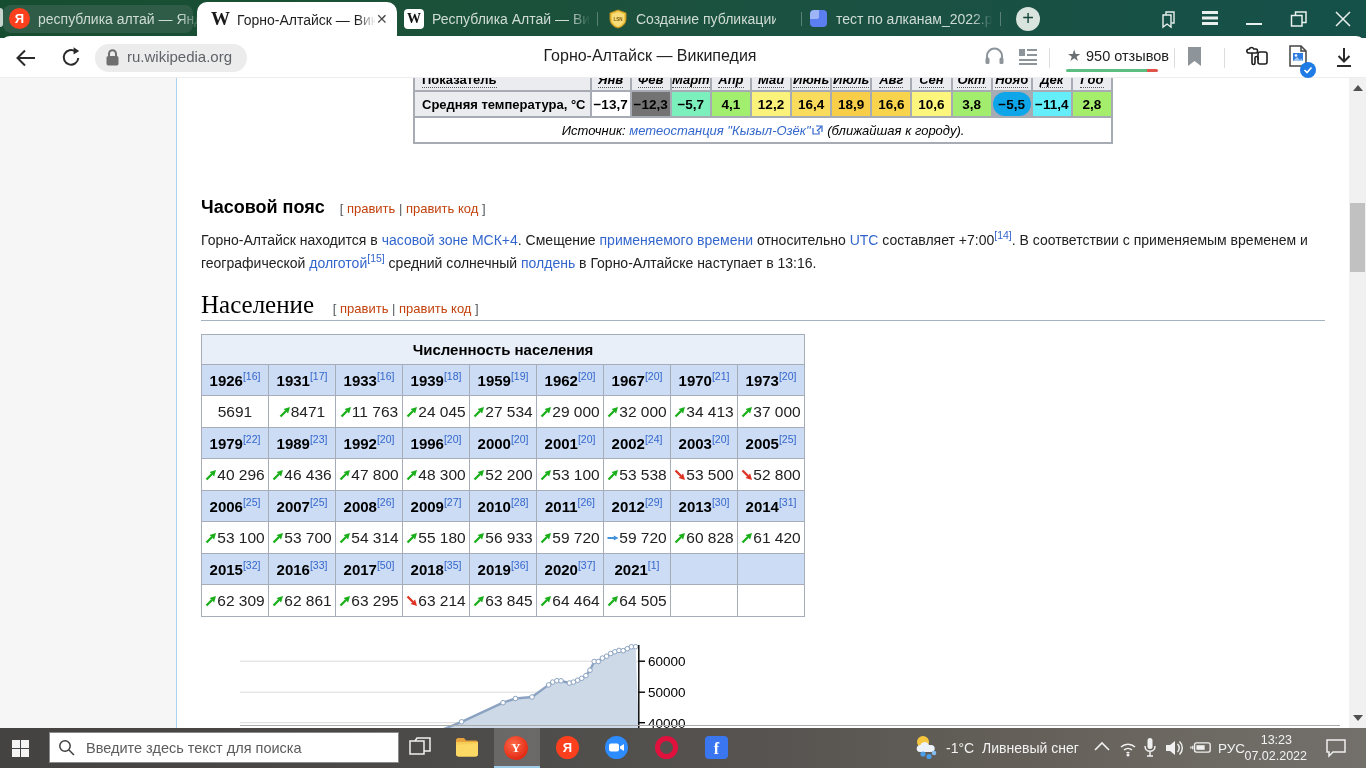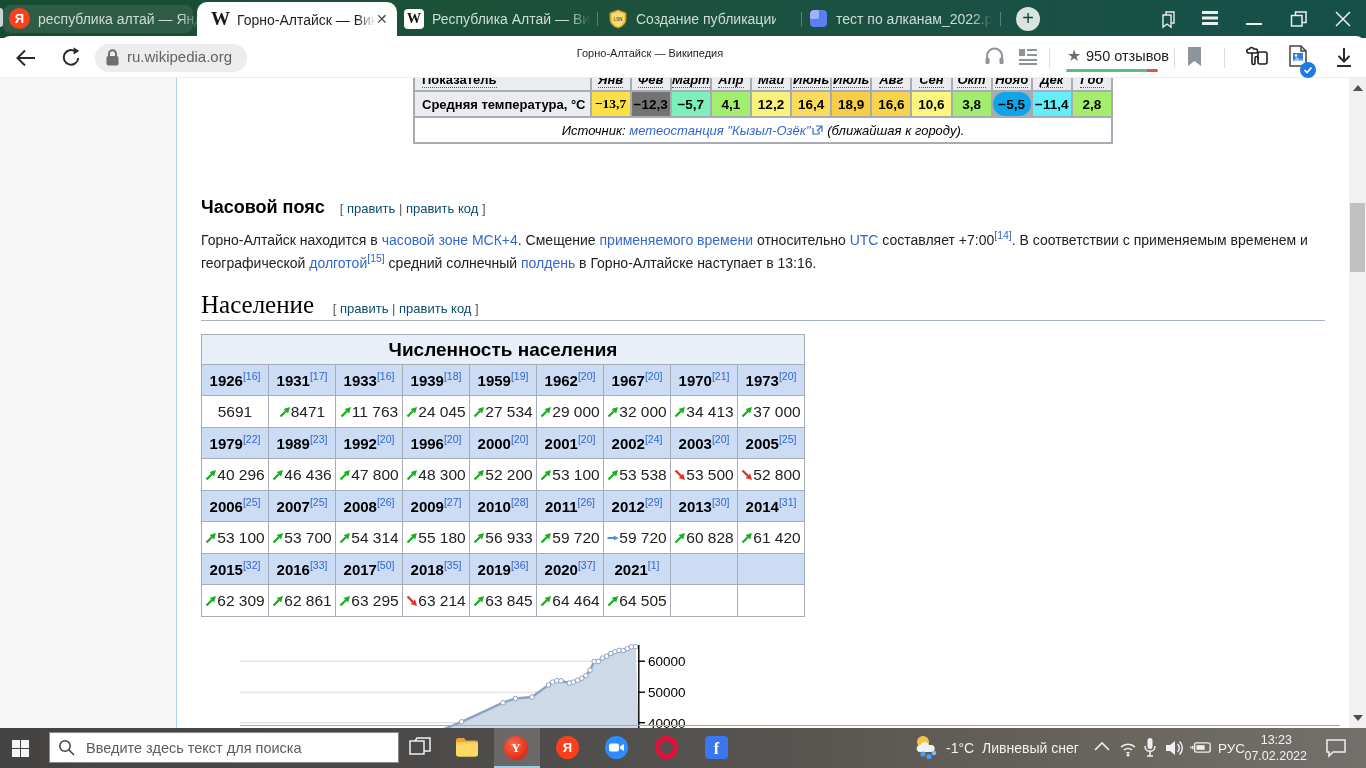--- a/index.html
+++ b/index.html
@@ -28,27 +28,27 @@
   #climate{position:absolute;left:413px;top:-14px;border-spacing:2px;border-collapse:separate;
     font-size:13.5px;table-layout:fixed;width:700px;background:#a7abb3;}
   #climate td{text-align:center;font-weight:bold;padding:0;height:24px;}
   #climate td.lab{background:#eaecf0;text-align:left;padding-left:7px;width:167px;white-space:nowrap;font-size:13px;height:24px;}
   #climate td.mon{background:#eaecf0;width:38px;font-size:13px;overflow:hidden;height:21px;vertical-align:bottom;padding-bottom:3px;font-style:italic;}
   #climate td.v{width:38px;overflow:hidden;height:24px;}
   #climate td.src{background:#fff;font-weight:normal;font-style:italic;font-size:13px;height:24px;}
   .dot{border-bottom:1px dotted #54595d;}
   
   .edit{font-size:13px;color:#54595d;}
-  .edit a{color:#0c4a6e;}
+  .edit a{color:#c2410c;}
   
   #pop{position:absolute;left:201px;top:256px;border-collapse:collapse;font-size:15px;}
   #pop td{border:1px solid #a6adb8;text-align:center;padding:0;}
   #pop td.yr{background:#cbdcf4;font-weight:bold;height:30px;width:66px;}
   #pop td.vl{height:31px;font-size:15.5px;color:#222;}
-  #pop td.ttl{background:#e8eff9;font-weight:bold;height:29px;font-size:19px;}
+  #pop td.ttl{background:#e8eff9;font-weight:bold;height:29px;font-size:15px;}
   .up,.dn,.rt{display:inline-block;width:12px;height:12px;vertical-align:-1px;}
   .st{color:#3366cc;font-weight:normal;}
   
   #taskbar{position:absolute;left:0;top:728px;width:1366px;height:40px;
     background:linear-gradient(90deg,#444342 0%,#4b4a48 30%,#565350 55%,#646059 75%,#6e6a64 90%,#73706c 100%);}
   .trtxt{color:#f2f2f2;font-size:13px;position:absolute;white-space:nowrap;}
 </style>
 </head>
 <body>
 
@@ -108,21 +108,21 @@
 <svg class="abs" style="left:59px;top:46px;" width="24" height="24" viewBox="0 0 24 24">
   <path d="M16.4 5.5 A 7.3 7.3 0 1 0 19.3 12" fill="none" stroke="#2a2a2a" stroke-width="2"></path>
   <polygon points="14.6,1.3 14.6,8.6 20.2,4.9" fill="#2a2a2a"></polygon>
 </svg>
 <div id="urlpill"></div>
 <svg class="abs" style="left:105px;top:49px;" width="15" height="18" viewBox="0 0 15 18">
   <rect x="1.5" y="7" width="12" height="9.5" rx="1.8" fill="#6f6f6f"></rect>
   <path d="M4 7 L4 4.8 A 3.5 3.5 0 0 1 11 4.8 L11 7" fill="none" stroke="#6f6f6f" stroke-width="2"></path>
 </svg>
 <div class="abs" style="left:127px;top:48px;font-size:15px;color:#5f6368;">ru.wikipedia.org</div>
-<div class="abs" style="left:400px;top:47px;width:500px;text-align:center;font-size:11px;color:#1d1d1d;">Горно-Алтайск — Википедия</div>
+<div class="abs" style="left:400px;top:47px;width:500px;text-align:center;font-size:16px;color:#1d1d1d;">Горно-Алтайск — Википедия</div>
 
 <svg class="abs" style="left:984px;top:46px;" width="21" height="21" viewBox="0 0 21 21">
   <path d="M3 16 L3 10 A 7.5 7.5 0 0 1 18 10 L18 16" fill="none" stroke="#8d959b" stroke-width="2"></path>
   <rect x="1.5" y="11.5" width="4" height="6.5" rx="1.5" fill="#8d959b"></rect>
   <rect x="15.5" y="11.5" width="4" height="6.5" rx="1.5" fill="#8d959b"></rect>
 </svg>
 <svg class="abs" style="left:1018px;top:47px;" width="20" height="19" viewBox="0 0 20 19">
   <rect x="1" y="2" width="6" height="7" fill="#8d959b"></rect>
   <rect x="9" y="2" width="10" height="2" fill="#8d959b"></rect>
   <rect x="9" y="7" width="10" height="2" fill="#8d959b"></rect>
@@ -176,21 +176,21 @@
       <td class="mon"><span class="dot">Июль</span></td>
           <td class="mon"><span class="dot">Авг</span></td>
       <td class="mon"><span class="dot">Сен</span></td>
           <td class="mon"><span class="dot">Окт</span></td>
       <td class="mon"><span class="dot">Нояб</span></td>
           <td class="mon"><span class="dot">Дек</span></td>
       <td class="mon"><span class="dot">Год</span></td>
     </tr>
     <tr>
       <td class="lab">Средняя температура, °C</td>
-      <td class="v" style="background:#fde047;font-family:Liberation Serif, serif;">−13,7</td>
+      <td class="v" style="background:#ffffff;">−13,7</td>
       <td class="v" style="background:#737373;">−12,3</td>
       <td class="v" style="background:#7cf0bc;">−5,7</td>
       <td class="v" style="background:#a2ee6e;">4,1</td>
       <td class="v" style="background:#faf27b;">12,2</td>
       <td class="v" style="background:#f9dc5c;">16,4</td>
       <td class="v" style="background:#f8ce48;">18,9</td>
       <td class="v" style="background:#f8d44c;">16,6</td>
       <td class="v" style="background:#fdf67d;">10,6</td>
       <td class="v" style="background:#a2ed6e;">3,8</td>
       <td class="v" style="background:#0ea5e9;border-radius:12px;">−5,5</td>

